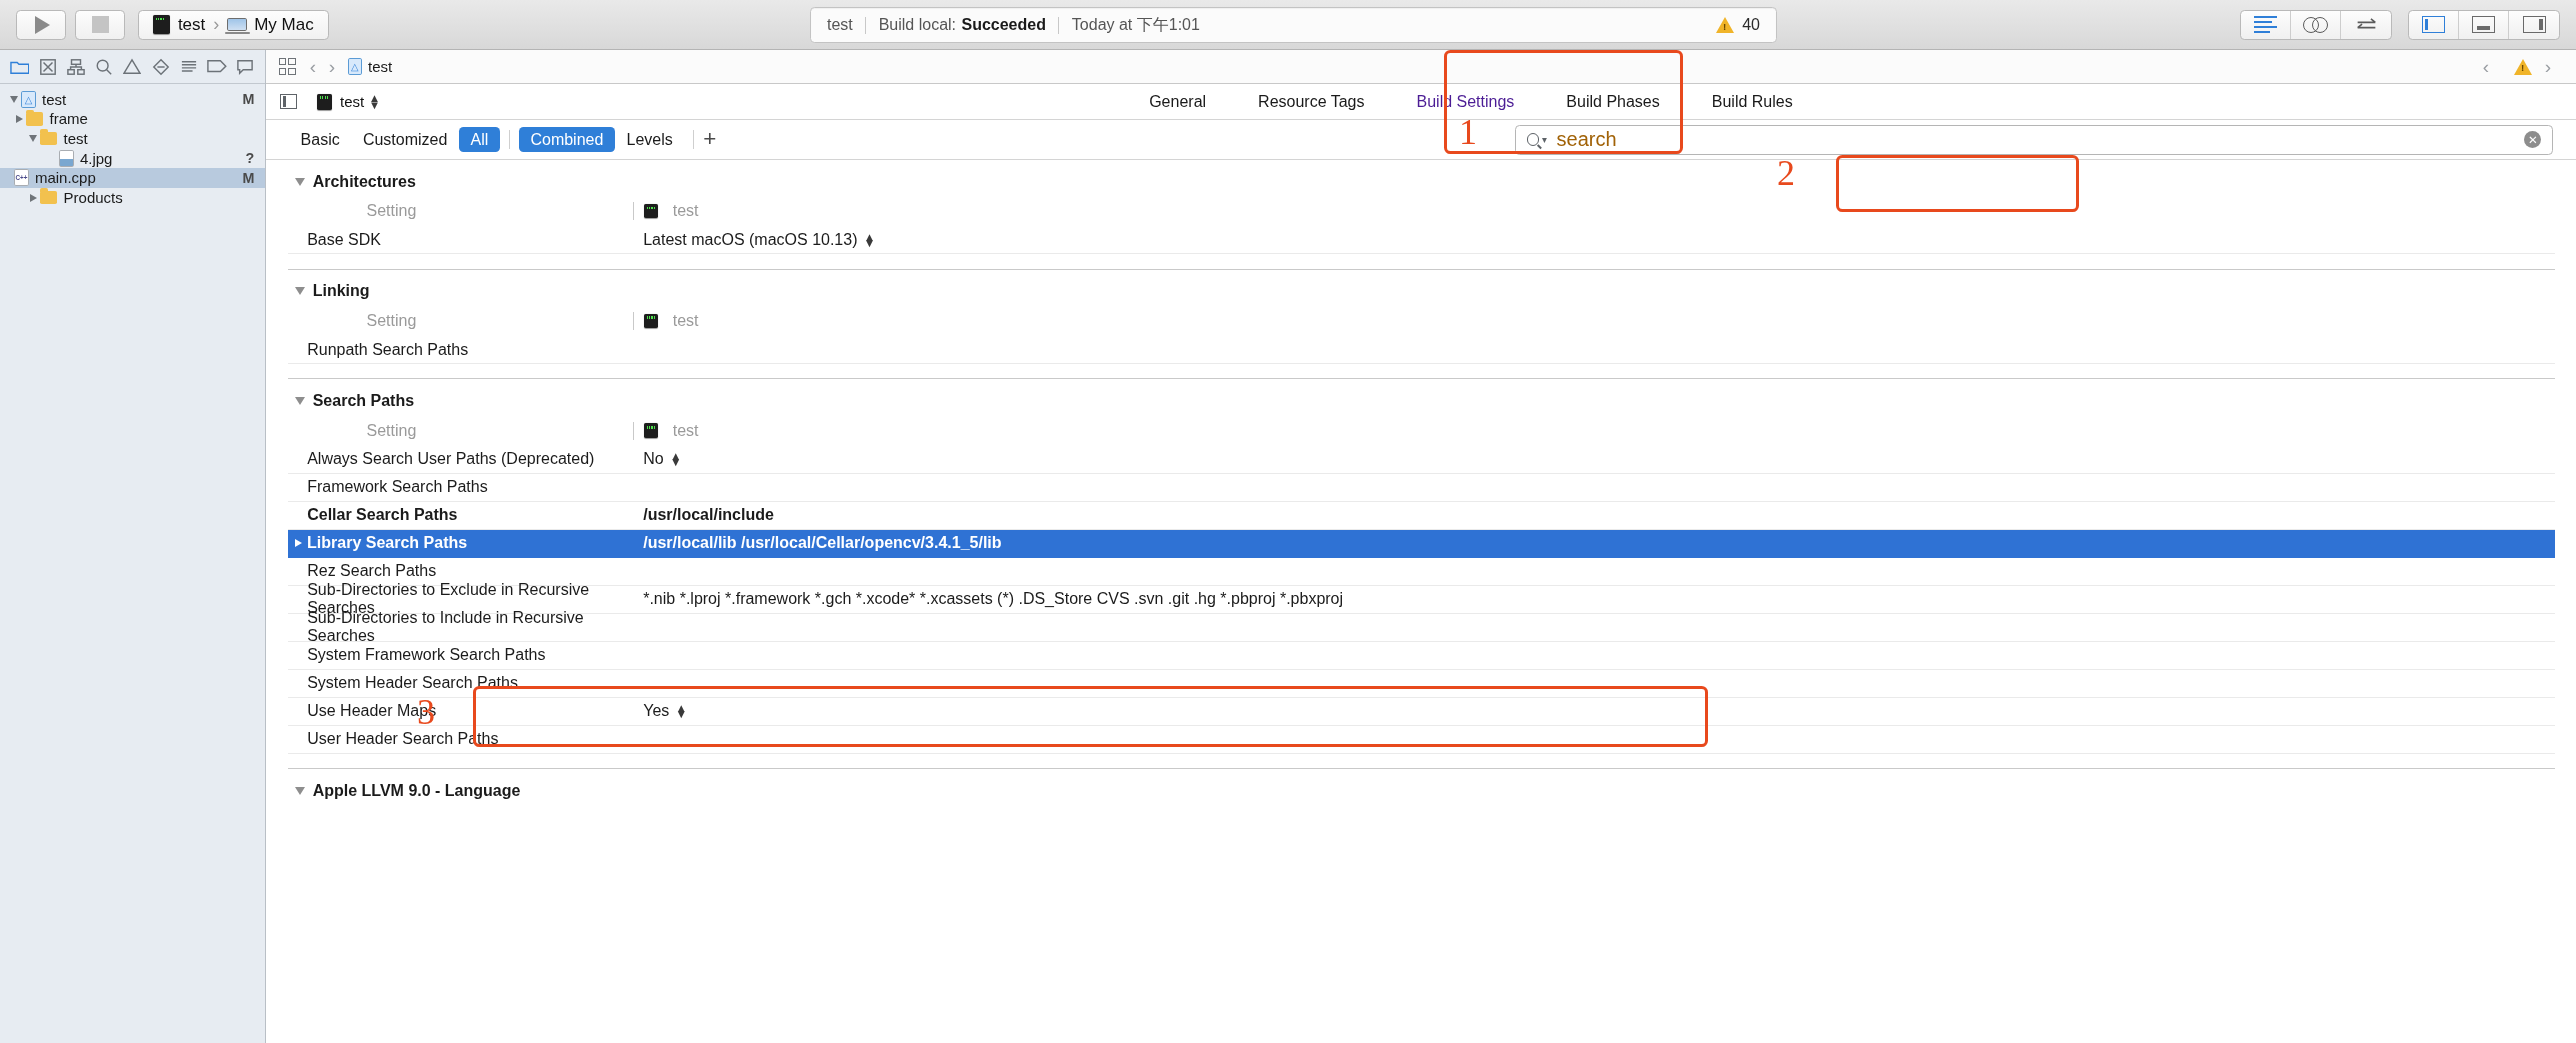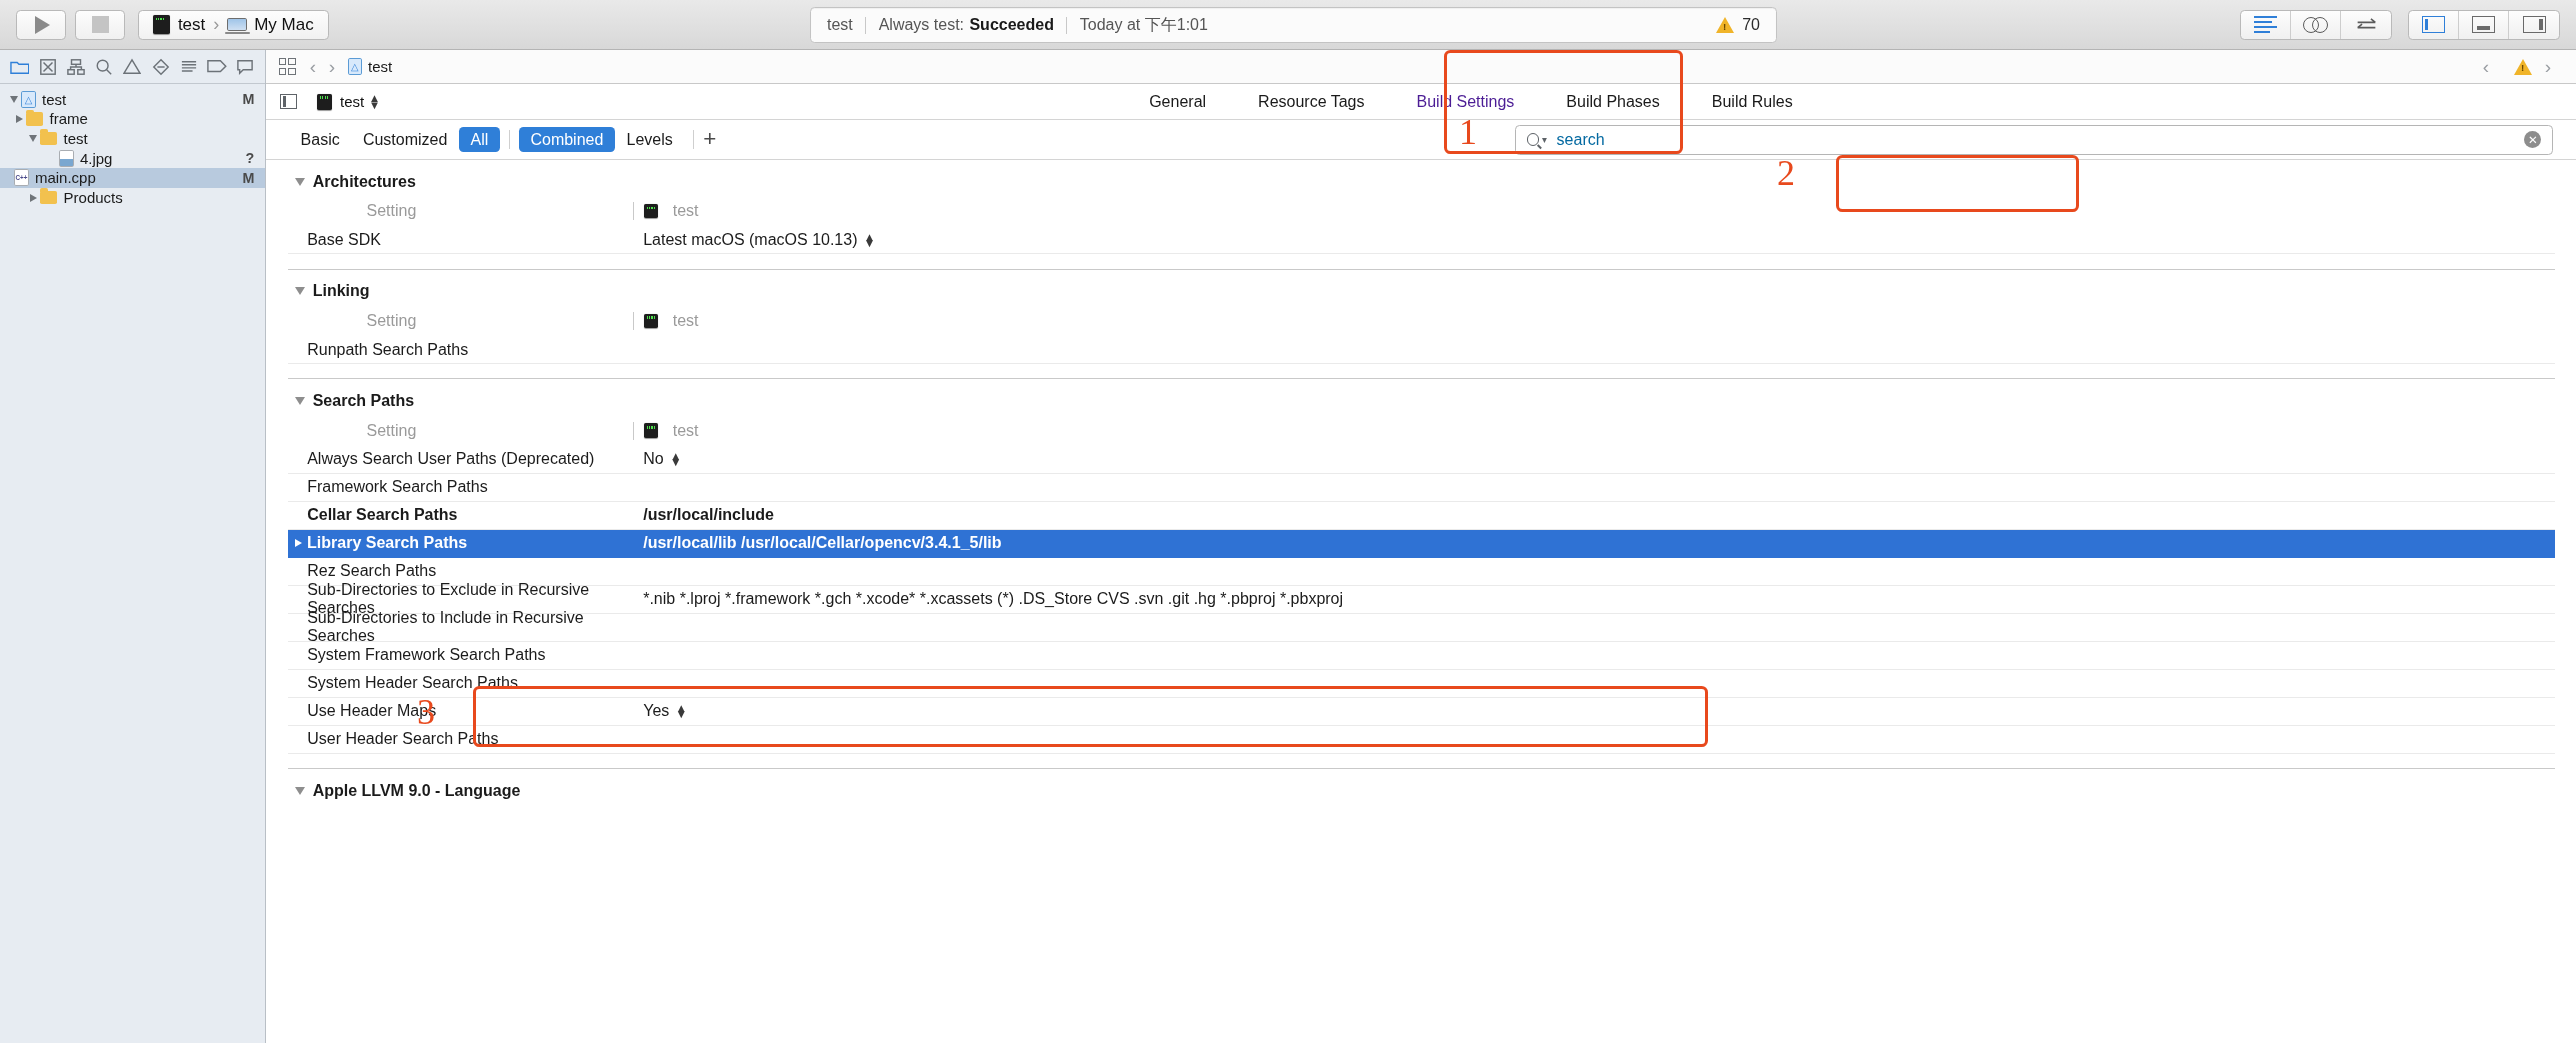--- a/index.html
+++ b/index.html
@@ -222,21 +222,21 @@
     width: 1038px; height: 30px;
     background: #fff; border: 0.9px solid #b5b5b5; border-radius: 4.5px;
     display: flex; align-items: center; padding: 0 10.7px;
   }
   .mag {
     width: 12.5px; height: 12.5px; border: 1.6px solid #5d6267; border-radius: 50%;
     position: relative; margin-right: 2.7px;
   }
   .mag::after { content:""; position:absolute; right:-4.5px; bottom:-2.7px; width:5.4px; height:1.6px; background:#5d6267; transform:rotate(45deg); }
   .mag-chev { font-size: 9.8px; color: #5d6267; margin-right: 9.8px; }
-  .sval { font-size: 16px; color: #0369a1; flex: 1; }
+  .sval { font-size: 20px; color: #a16207; flex: 1; }
   .clearx {
     width: 17px; height: 17px; border-radius: 50%; background: #8d8d8d;
     color: #fff; font-size: 11.6px; display: flex; align-items: center; justify-content: center;
   }
 
   
   .settings {
     flex: 1; overflow: hidden; position: relative;
     padding-left: 21.5px; padding-right: 21.5px;
   }
@@ -302,27 +302,27 @@
     <div class="target-icon"></div>
     <span class="scheme-name">test</span>
     <span class="chev-sep">›</span>
     <div class="mac-icon"></div>
     <span class="scheme-name">My Mac</span>
   </div>
 
   <div class="status-bar">
     <span class="st-txt">test</span>
     <span class="st-div"></span>
-    <span class="st-txt">Always test:</span>
+    <span class="st-txt">Build local:</span>
     <span class="st-strong" style="margin-left:5.4px">Succeeded</span>
     <span class="st-div"></span>
     <span class="st-txt">Today at 下午1:01</span>
     <div class="st-right">
       <div class="warn-tri"></div>
-      <span class="warn-count">70</span>
+      <span class="warn-count">40</span>
     </div>
   </div>
 
   <div class="tb-right">
     <div class="seg-group">
       <div class="seg-btn">
         <span class="lines-icon">
             <i></i>
             <i></i>
             <i></i>

